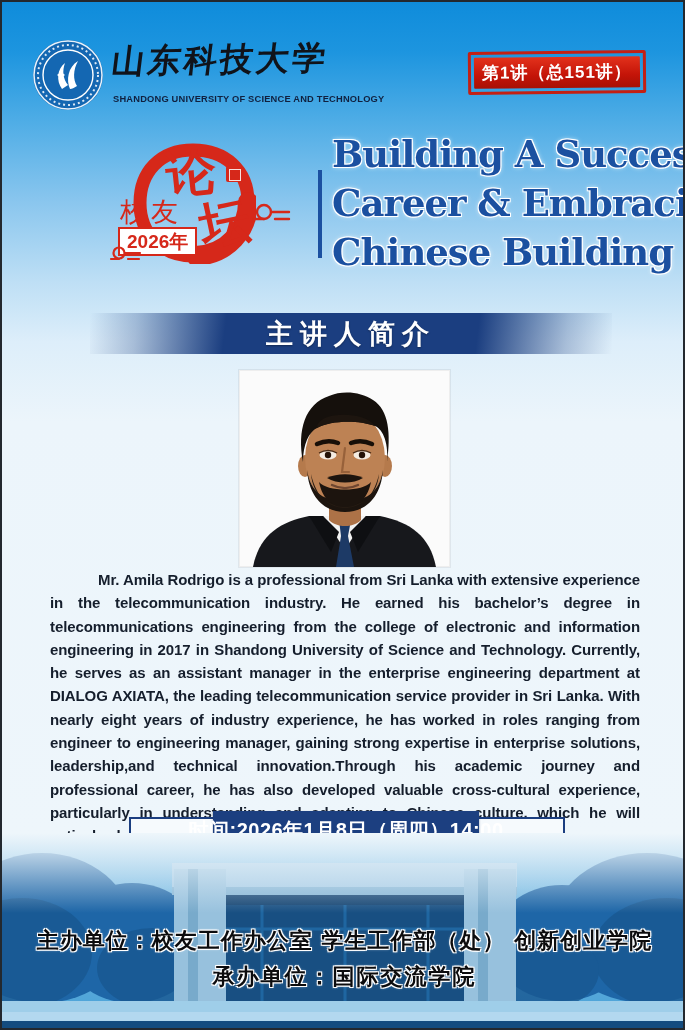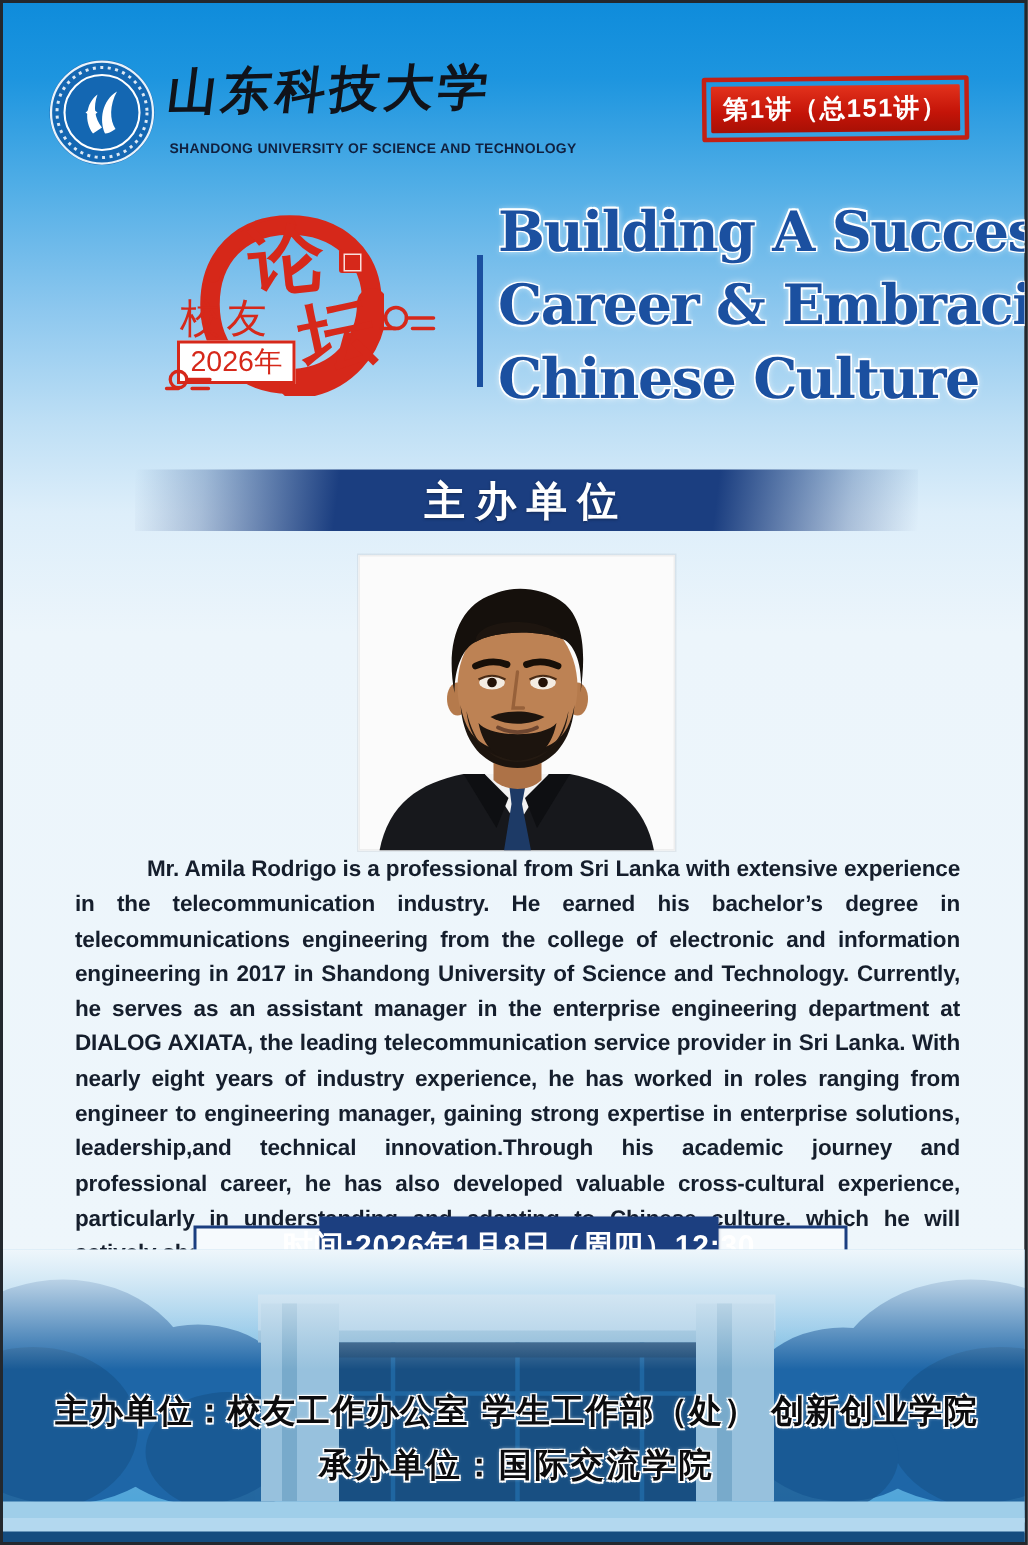--- a/index.html
+++ b/index.html
@@ -57,21 +57,21 @@
     border:1px solid rgba(255,255,255,.85);
   }
   .seal-alumni{
     position:absolute;left:12px;top:56px;
     font-family:"DejaVu Serif", serif;font-weight:normal;
     font-size:27px;letter-spacing:4px;color:#d6281a;
   }
   .seal-year{
     position:absolute;left:10px;top:89px;
     background:#fff;border:2px solid #d6281a;color:#d6281a;
-    font-weight:normal;font-size:19px;padding:0 7px;line-height:25px;
+    font-weight:bold;font-size:19px;padding:0 7px;line-height:25px;
   }
   .cloud{position:absolute;}
   .cloud-right{left:142px;top:62px;width:44px;height:30px;}
   .cloud-left{left:0px;top:106px;width:36px;height:24px;}
   
   .title-bar{position:absolute;left:316px;top:168px;width:4px;height:88px;background:#1b50a0;}
   .title{
     position:absolute;left:330px;top:128px;width:345px;
     font-family:"DejaVu Serif", serif;font-weight:bold;
     font-size:37px;line-height:49px;color:#1b50a0;letter-spacing:-1px;
@@ -178,25 +178,25 @@
         <circle cx="11" cy="9" r="5.5"></circle>
         <path d="M17 9 h15 M20 15 h11 M3 15 h8"></path>
       </g>
     </svg>
   </div>
 
   <div class="title-bar"></div>
   <div class="title">
     <div>Building A Successful</div>
     <div>Career &amp; Embracing</div>
-    <div>Chinese Culture</div>
+    <div>Chinese Building</div>
   </div>
 
   <div class="band">
-    <span class="band-text">主办单位</span>
+    <span class="band-text">主讲人简介</span>
   </div>
 
   <div class="photo">
     <svg width="211" height="197" viewBox="0 0 211 197">
       <rect width="211" height="197" fill="#fbfbfb"></rect>
       <rect x="0" y="0" width="211" height="197" fill="none" stroke="#eeeeee" stroke-width="2"></rect>
 
       <path d="M14 197 C20 166 40 152 70 146 L141 146 C171 152 191 166 197 197 Z" fill="#17181c"></path>
 
       <path d="M84 146 L127 146 L106 180 Z" fill="#f2f2f2"></path>
@@ -240,21 +240,21 @@
       <path d="M78 58 C92 50 120 50 136 56 C128 44 100 42 86 48 C80 51 78 54 78 58 Z" fill="#1d150f"></path>
     </svg>
   </div>
 
   <div class="bio">
     <p>Mr. Amila Rodrigo is a professional from Sri Lanka with extensive experience in the telecommunication industry.  He earned his bachelor’s degree in telecommunications engineering from the college of electronic and information engineering in 2017 in Shandong University of Science and Technology. Currently, he serves as an assistant manager in the enterprise engineering department at DIALOG AXIATA, the leading telecommunication service provider in Sri Lanka. With nearly eight years of industry experience, he has worked in roles ranging from engineer to engineering manager, gaining strong expertise in enterprise solutions, leadership,and technical innovation.Through his academic journey and professional career, he has also developed valuable cross-cultural experience, particularly in understanding and adapting to Chinese culture, which he will actively share with students and young professionals.</p>
   </div>
 
   <div class="plate-rail rail-time"></div>
   <div class="plate plate-time">
-    <span>时间:2026年1月8日（周四）12:30</span>
+    <span>时间:2026年1月8日（周四）14:00</span>
   </div>
 
   <div class="plate-rail rail-loc"></div>
   <div class="plate plate-loc">
     <span>地点:国际学生公寓GA19-21二楼</span>
   </div>
 
   <div class="org org-host">主办单位：校友工作办公室  学生工作部（处）  创新创业学院</div>
   <div class="org org-under">承办单位：国际交流学院</div>
 

